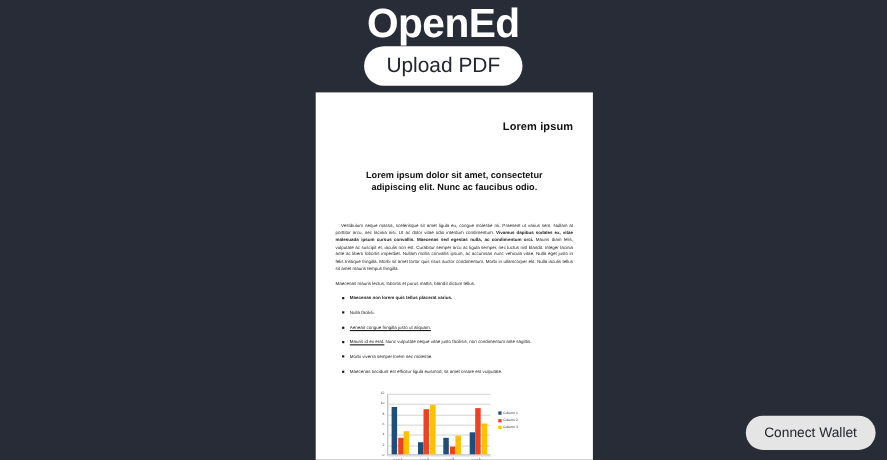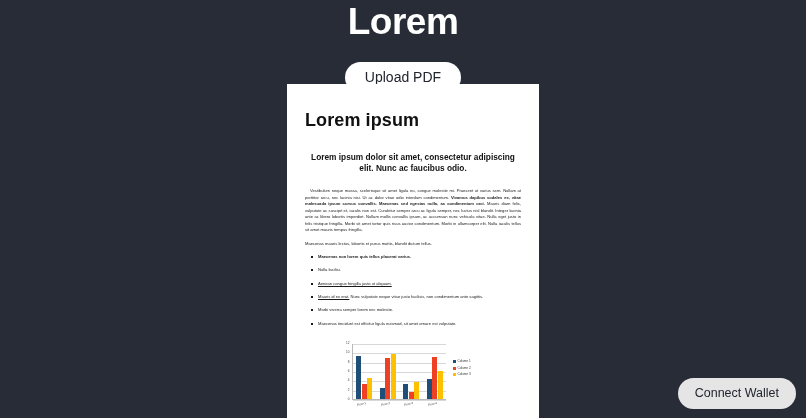--- a/index.html
+++ b/index.html
@@ -27,55 +27,55 @@
     font-weight: bold;
     color: #ffffff;
     letter-spacing: -0.5px;
     line-height: 1;
     padding-top: 3px;
     margin: 0;
     user-select: none;
   }
   .upload-btn {
     display: inline-block;
-    margin-top: 22px;
+    margin-top: 2px;
     background: #ffffff;
     color: #22252e;
     border: none;
     border-radius: 999px;
     padding: 8px 20px 9px 20px;
-    font-size: 14px;
+    font-size: 19px;
     font-family: "Liberation Sans", sans-serif;
     cursor: pointer;
     line-height: 1;
   }
 
   
   .page {
     position: absolute;
     left: 287px;
     top: 84px;
     width: 252px;
     height: 334px;
     background: #ffffff;
     overflow: hidden;
     box-sizing: border-box;
     padding: 0 18px;
   }
   .doc-title {
     margin: 0;
     padding-top: 26px;
-    text-align: left;
-    font-size: 18px;
+    text-align: right;
+    font-size: 10px;
     font-weight: bold;
     color: #111111;
     letter-spacing: 0.1px;
   }
   .doc-subtitle {
-    margin: 0;
+    margin: 12px;
     padding-top: 21px;
     text-align: center;
     font-size: 8.3px;
     font-weight: bold;
     color: #111111;
     line-height: 1.35;
     padding-left: 4px;
     padding-right: 4px;
   }
   .doc-para {
@@ -234,21 +234,21 @@
     font-size: 12.5px;
     font-family: "Liberation Sans", sans-serif;
     cursor: pointer;
     line-height: 1;
   }
 </style>
 </head>
 <body>
 
 <div class="app-header">
-  <div class="brand">Lorem</div>
+  <div class="brand">OpenEd</div>
   <button class="upload-btn">Upload PDF</button>
 </div>
 
 <div class="page">
   <div class="doc-title">Lorem ipsum</div>
   <div class="doc-subtitle">Lorem ipsum dolor sit amet, consectetur adipiscing elit. Nunc ac faucibus odio.</div>
 
   <p class="doc-para">
     <span>Vestibulum neque massa, scelerisque sit amet ligula eu, congue molestie mi. Praesent ut varius sem. Nullam at porttitor arcu, nec lacinia nisi. Ut ac dolor vitae odio interdum condimentum. </span><b>Vivamus dapibus sodales ex, vitae malesuada ipsum cursus convallis. Maecenas sed egestas nulla, ac condimentum orci.</b><span> Mauris diam felis, vulputate ac suscipit et, iaculis non est. Curabitur semper arcu ac ligula semper, nec luctus nisl blandit. Integer lacinia ante ac libero lobortis imperdiet. Nullam mollis convallis ipsum, ac accumsan nunc vehicula vitae. Nulla eget justo in felis tristique fringilla. Morbi sit amet tortor quis risus auctor condimentum. Morbi in ullamcorper elit. Nulla iaculis tellus sit amet mauris tempus fringilla.</span>
   </p>

